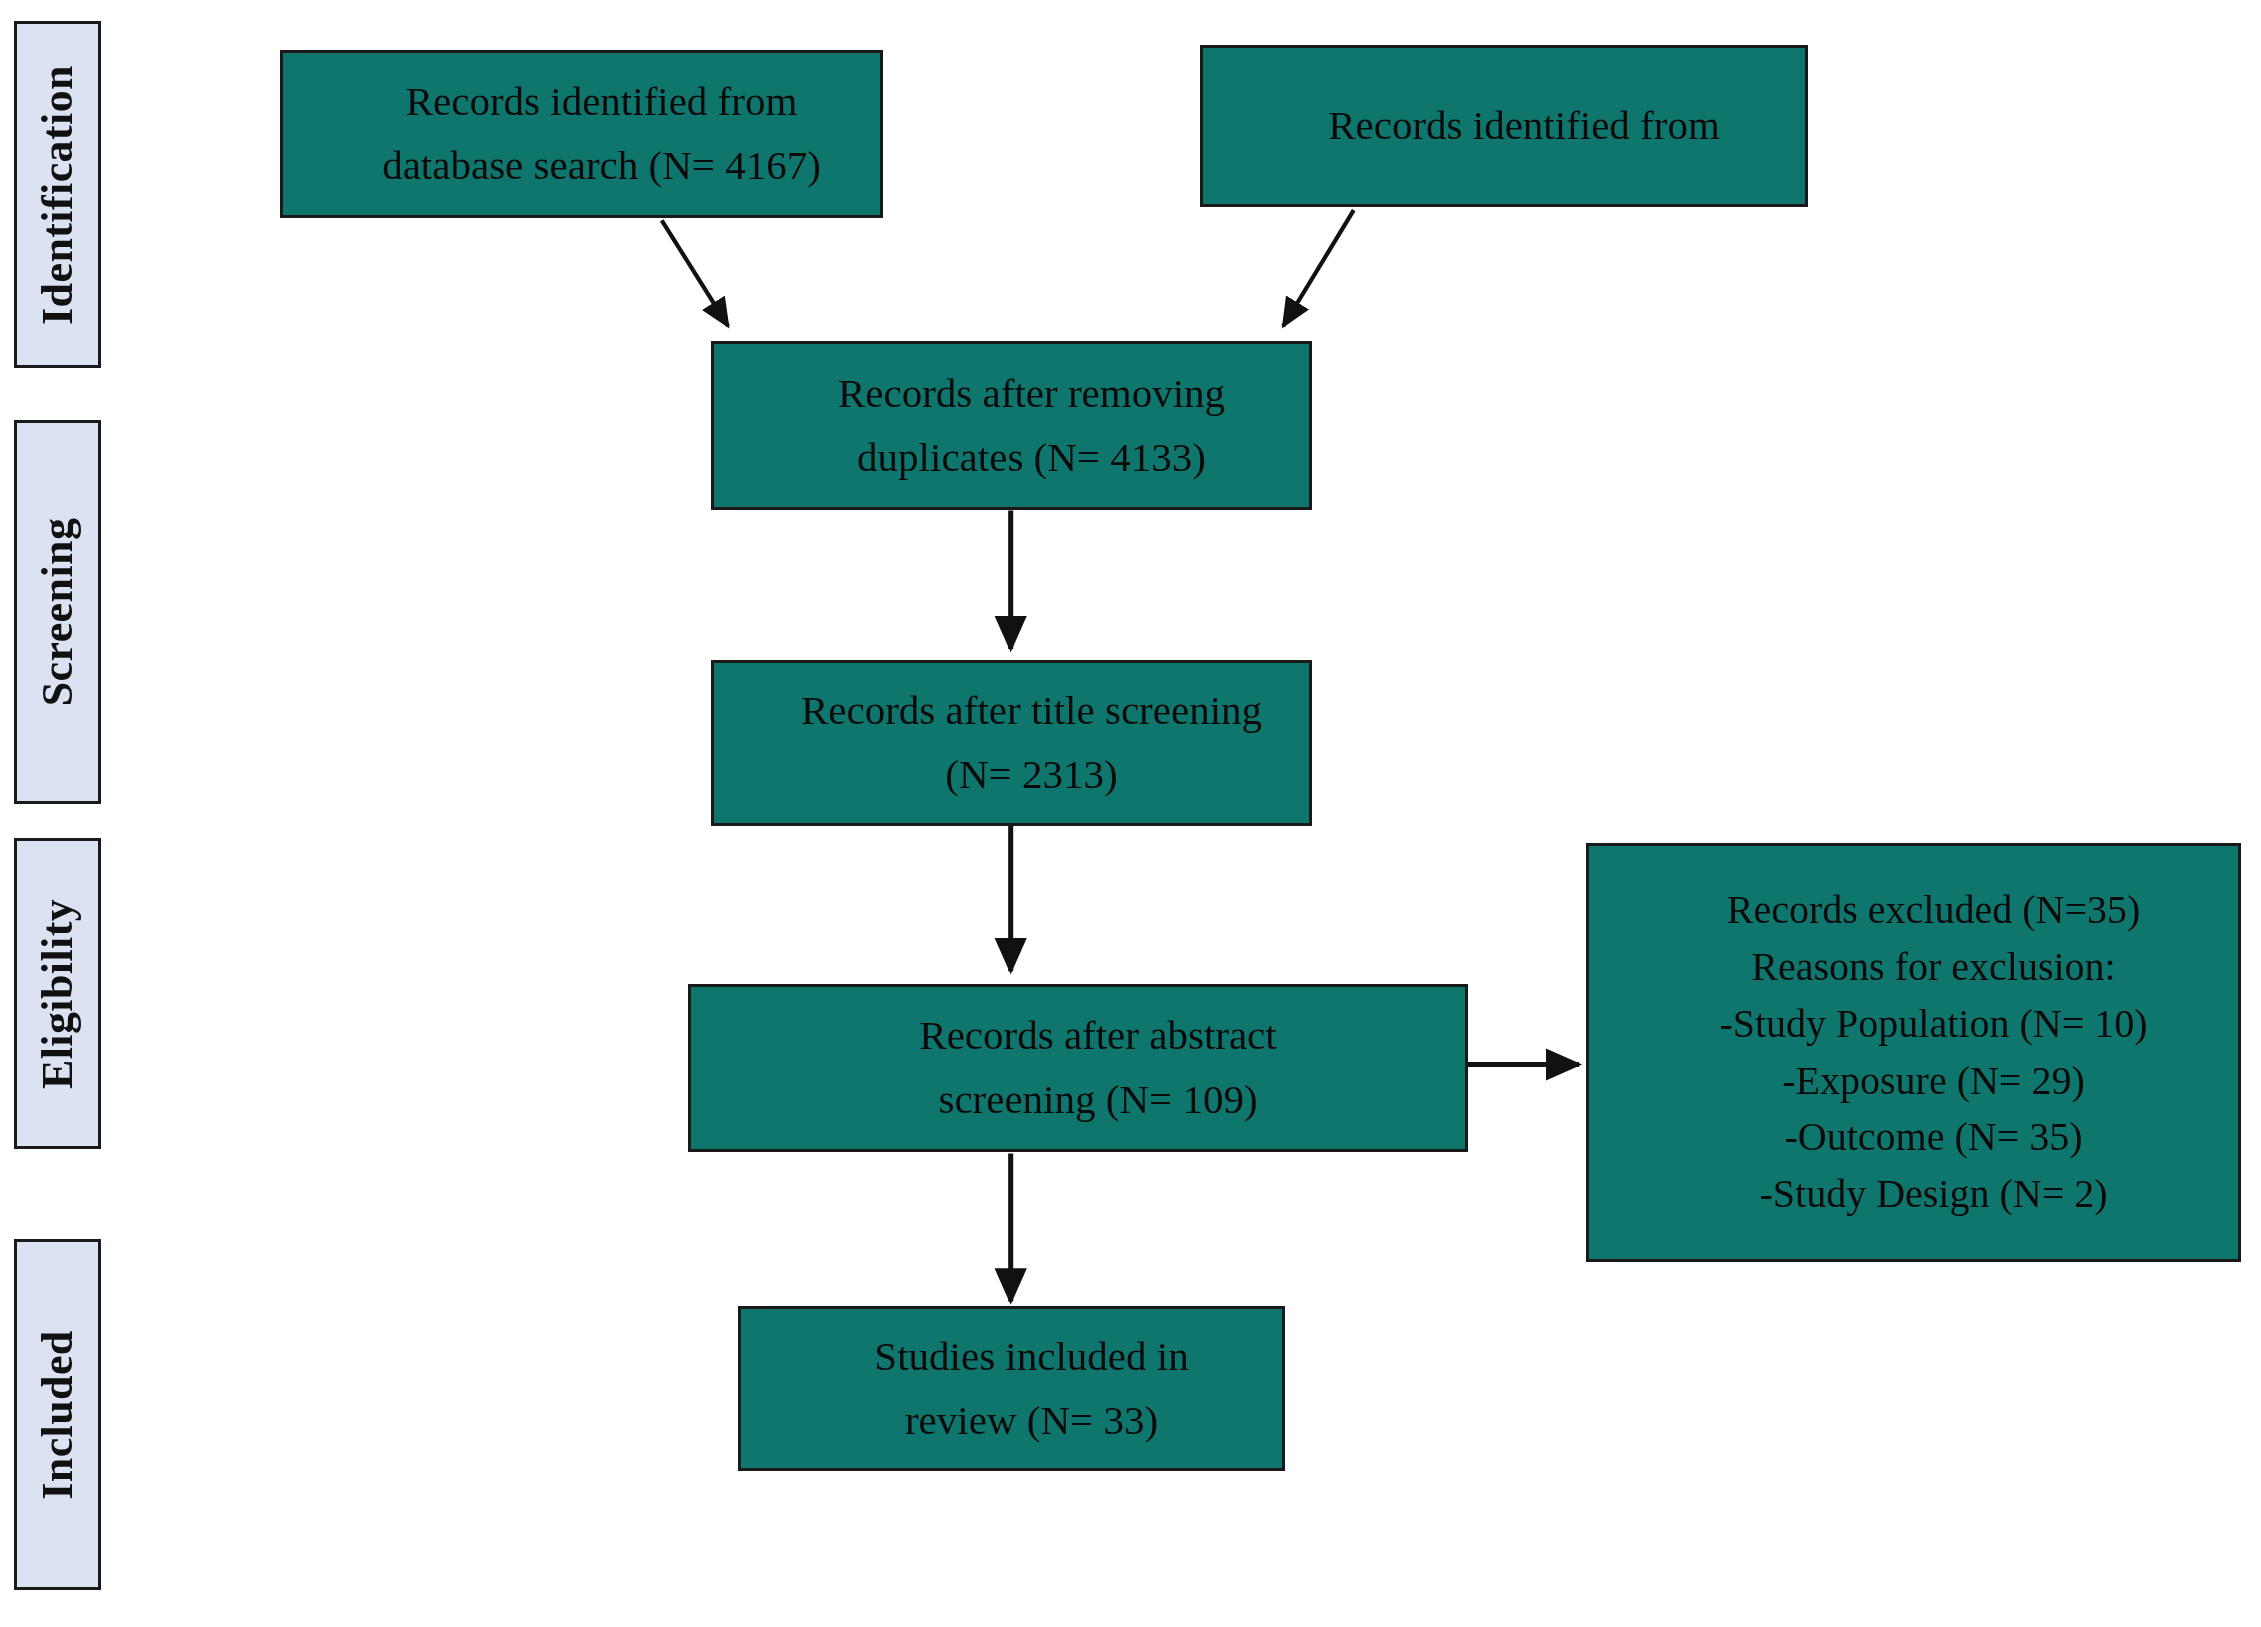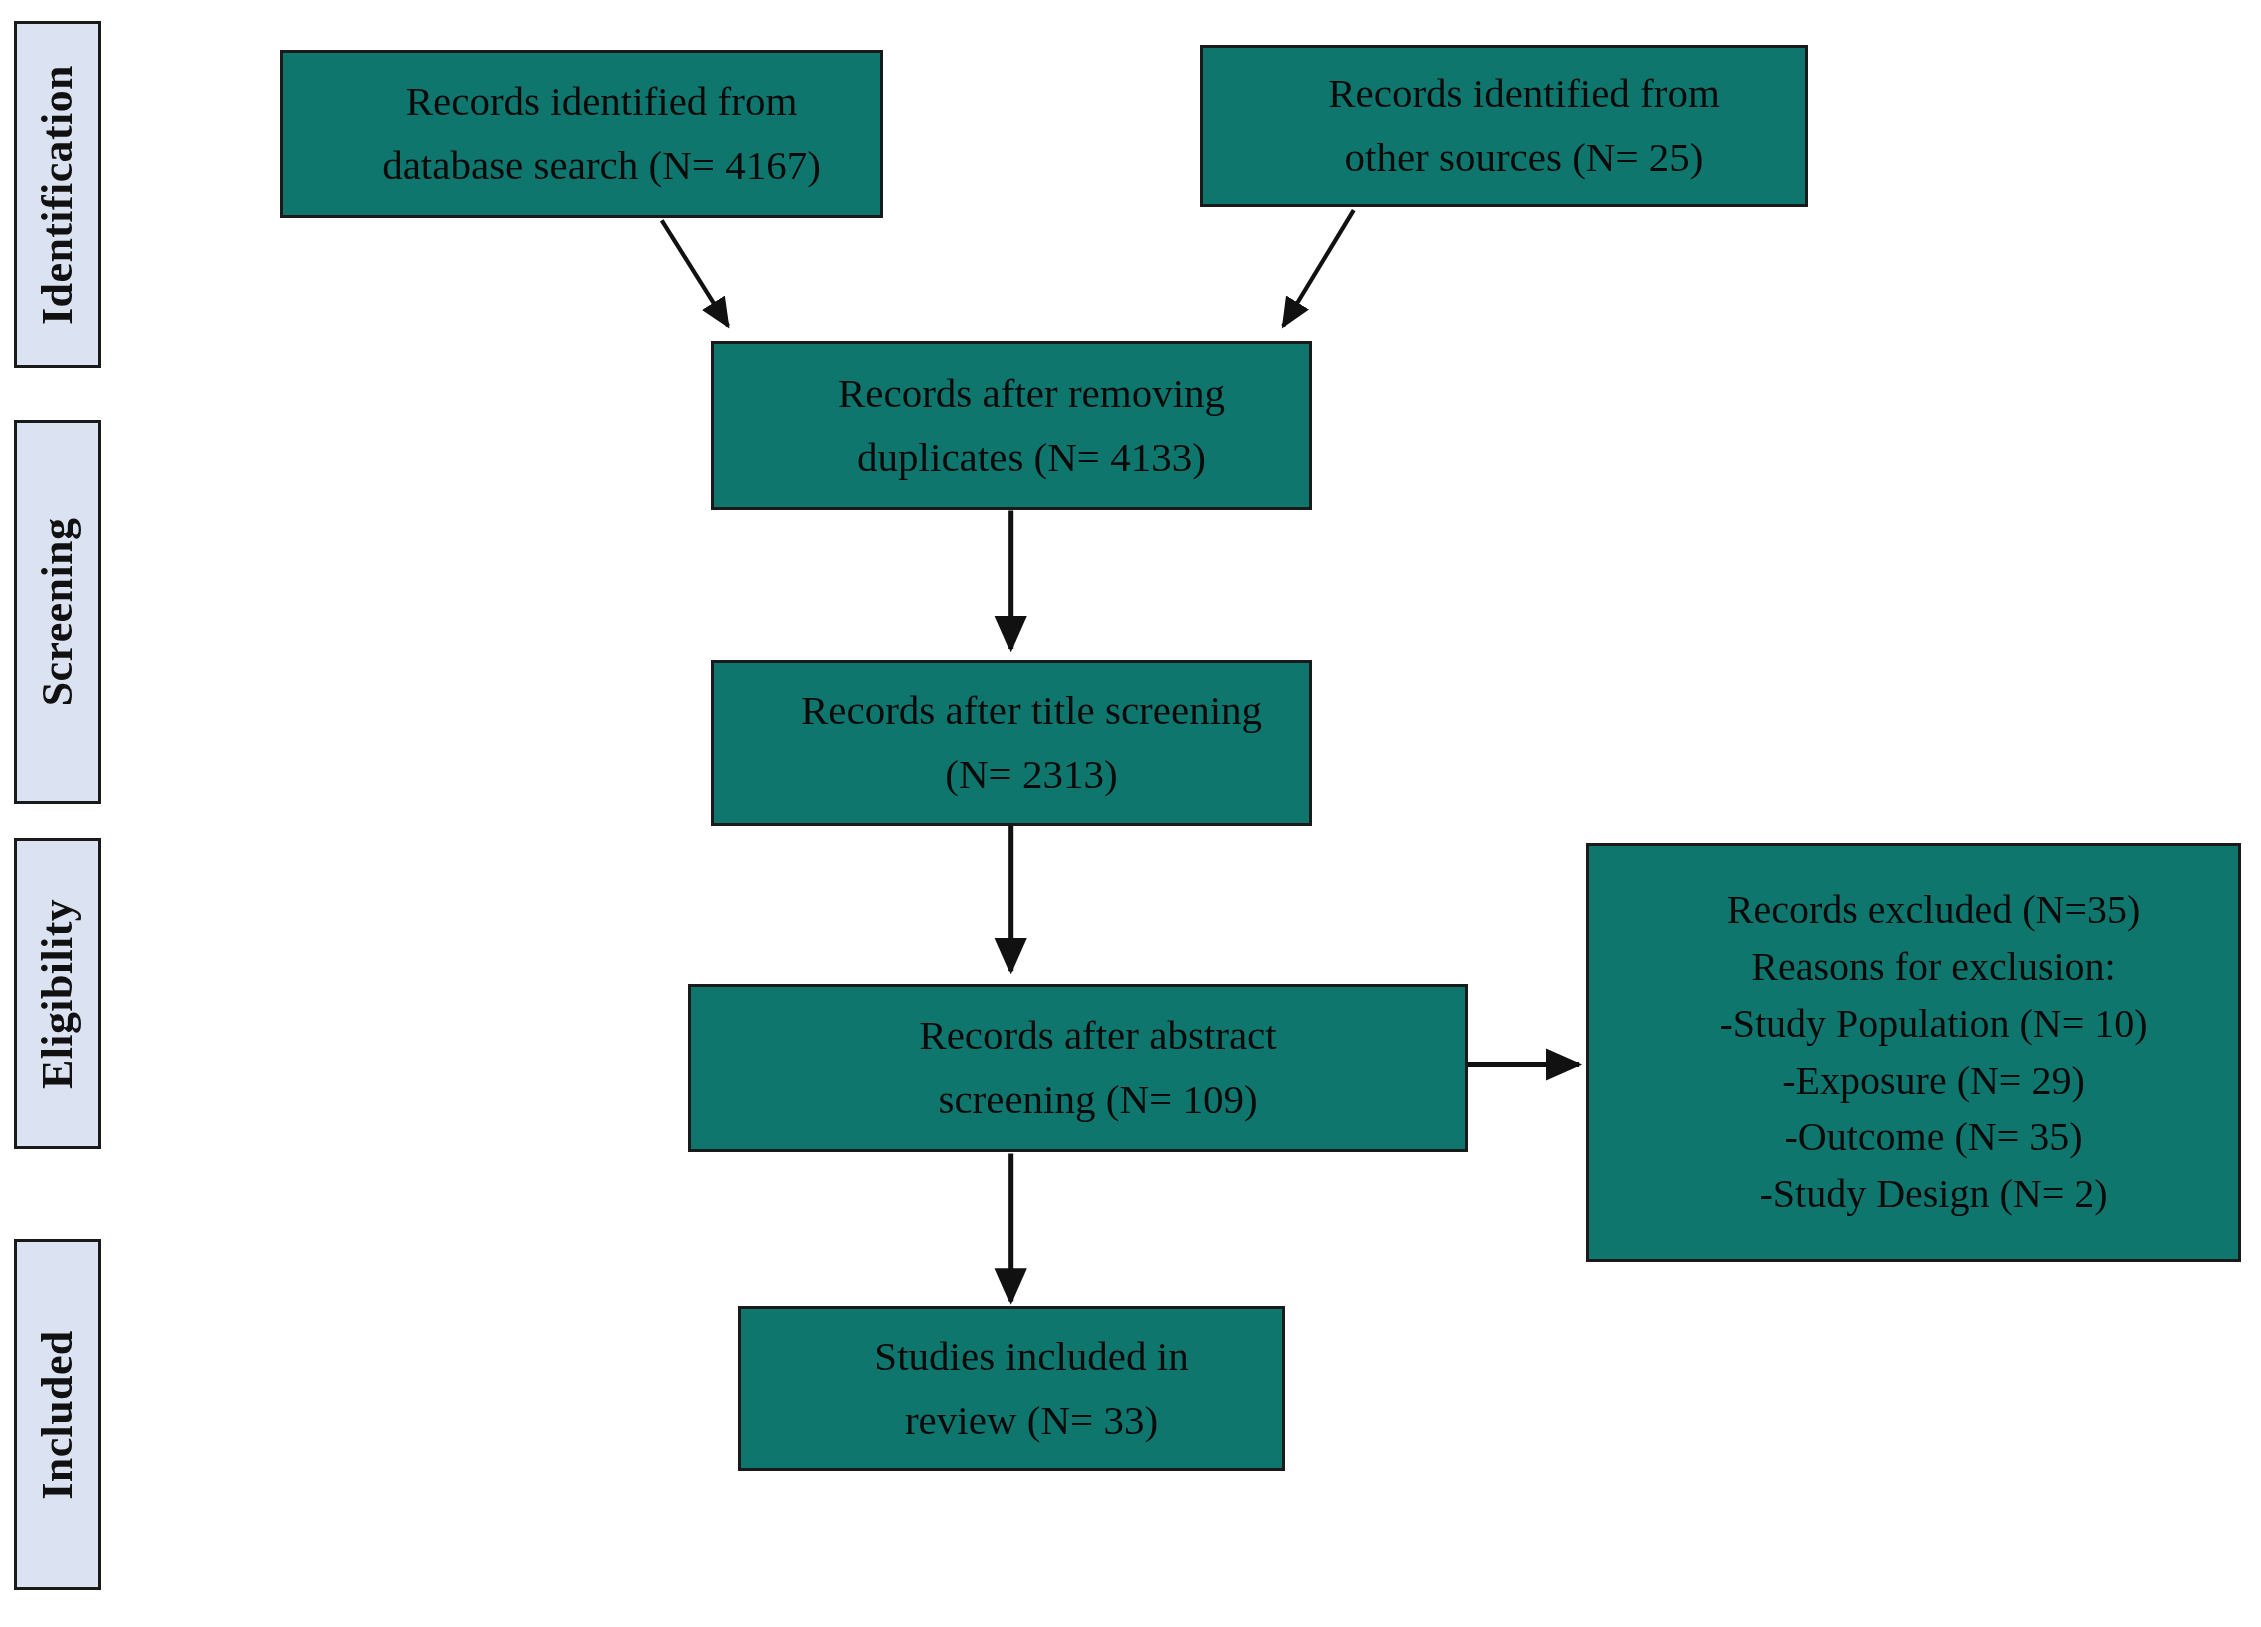--- a/index.html
+++ b/index.html
@@ -111,21 +111,20 @@
     <line x1="1202" y1="1372" x2="1202" y2="1548" stroke="#111111" stroke-width="6" marker-end="url(#ah)"></line>
   </svg>
 
   <div class="flow-box" style="left:280px; top:50px; width:603px; height:168px;">
     <div class="flow-line">Records identified from</div>
     <div class="flow-line">database search (N= 4167)</div>
   </div>
 
   <div class="flow-box" style="left:1200px; top:45px; width:608px; height:162px;">
     <div class="flow-line">Records identified from</div>
-    <div class="flow-line">other sources (N= 25)</div>
   </div>
 
   <div class="flow-box" style="left:711px; top:341px; width:601px; height:169px;">
     <div class="flow-line">Records after removing</div>
     <div class="flow-line">duplicates (N= 4133)</div>
   </div>
 
   <div class="flow-box" style="left:711px; top:660px; width:601px; height:166px;align-items:center;">
     <div class="flow-line">Records after title screening</div>
     <div class="flow-line">(N= 2313)</div>

